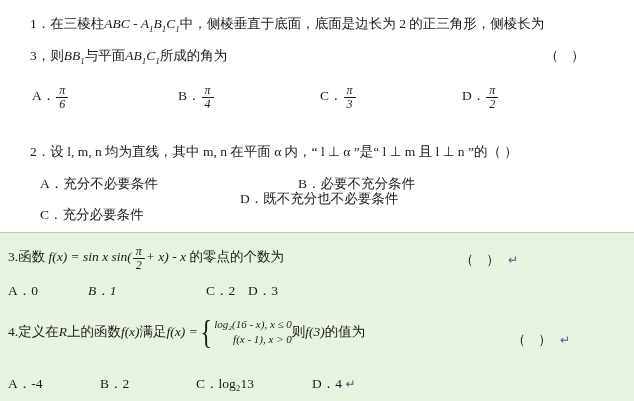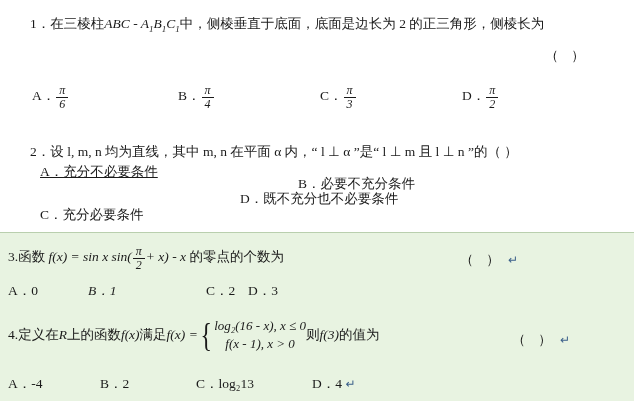--- a/index.html
+++ b/index.html
@@ -84,23 +84,23 @@
     display: inline-block;
     font-size: 34px;
     line-height: 0.8;
     vertical-align: middle;
     font-family: "Liberation Serif", serif;
     transform: scaleX(0.7);
   }
   .cases {
     display: inline-block;
     vertical-align: middle;
-    font-size: 13px;
+    font-size: 11px;
     line-height: 1.35;
-    text-align: center;
+    text-align: right;
   }
   .paren-blank {
     letter-spacing: 0.35em;
   }
   .ret {
     color: #3a5f8a;
     font-size: 12px;
   }
 </style>
 </head>
@@ -108,41 +108,44 @@
 
 <div class="page">
 
   <div class="section-white"></div>
   <div class="section-green"></div>
 
   <div class="q" style="left:30px; top:14px;">
     <span>1．在三棱柱</span><span class="ital">ABC</span><span class="ital"> - </span><span class="ital">A<span class="sub">1</span>B<span class="sub">1</span>C<span class="sub">1</span></span><span>中，侧棱垂直于底面，底面是边长为 2 的正三角形，侧棱长为</span>
   </div>
 
+  <div class="q" style="left:30px; top:46px;">
+    <span>3，则</span><span class="ital">BB<span class="sub">1</span></span><span>与平面</span><span class="ital">AB<span class="sub">1</span>C<span class="sub">1</span></span><span>所成的角为</span>
+  </div>
 
   <div class="q" style="left:545px; top:46px;">
     <span class="paren-blank">（      ）</span>
   </div>
 
   <div class="opt" style="left:32px; top:84px;">
     <span>A．</span><span class="frac"><span class="num">π</span><span class="den">6</span></span>
   </div>
   <div class="opt" style="left:178px; top:84px;">
     <span>B．</span><span class="frac"><span class="num">π</span><span class="den">4</span></span>
   </div>
   <div class="opt" style="left:320px; top:84px;">
     <span>C．</span><span class="frac"><span class="num">π</span><span class="den">3</span></span>
   </div>
   <div class="opt" style="left:462px; top:84px;">
     <span>D．</span><span class="frac"><span class="num">π</span><span class="den">2</span></span>
   </div>
 
   <div class="q" style="left:30px; top:142px;">2．设 l, m, n 均为直线，其中 m, n 在平面 α 内，“ l ⊥ α ”是“ l ⊥ m 且 l ⊥ n ”的（    ）</div>
 
-  <div class="opt" style="left:40px; top:163px;text-decoration:underline;">A．充分不必要条件</div>
+  <div class="opt" style="left:40px; top:175px;">A．充分不必要条件</div>
   <div class="opt" style="left:298px; top:175px;">B．必要不充分条件</div>
   <div class="opt" style="left:40px; top:206px;">C．充分必要条件</div>
   <div class="opt" style="left:240px; top:190px;">D．既不充分也不必要条件</div>
 
   <div class="q" style="left:8px; top:245px;">
     <span>3.函数</span>
     <span class="ital">f(x) = sin x sin(</span><span class="frac"><span class="num">π</span><span class="den">2</span></span><span class="ital">+ x) - x</span>
     <span>的零点的个数为</span>
   </div>
   <div class="q" style="left:460px; top:250px;">

